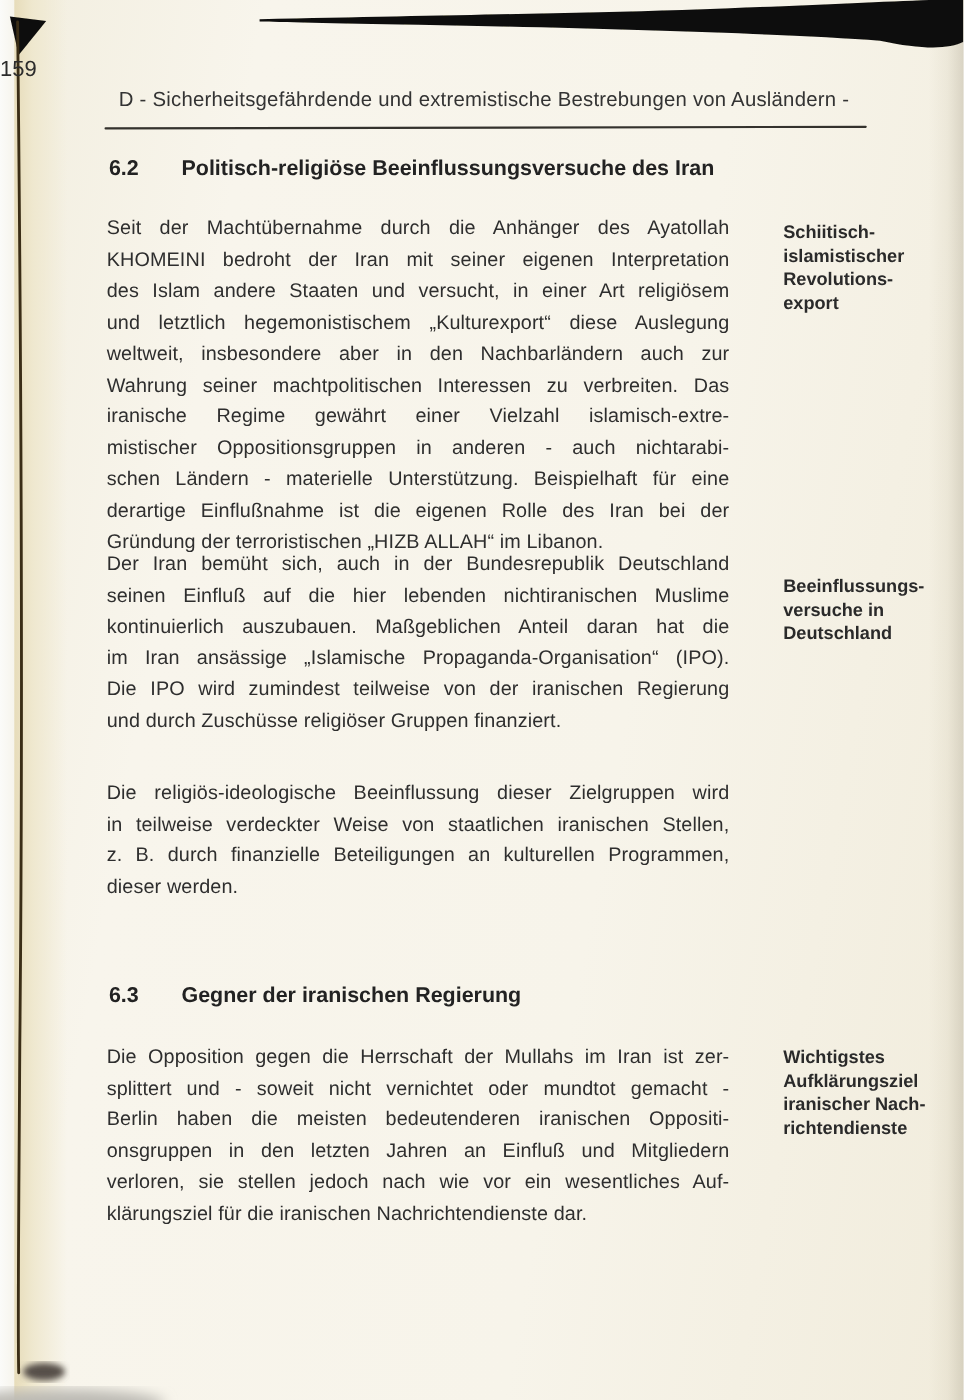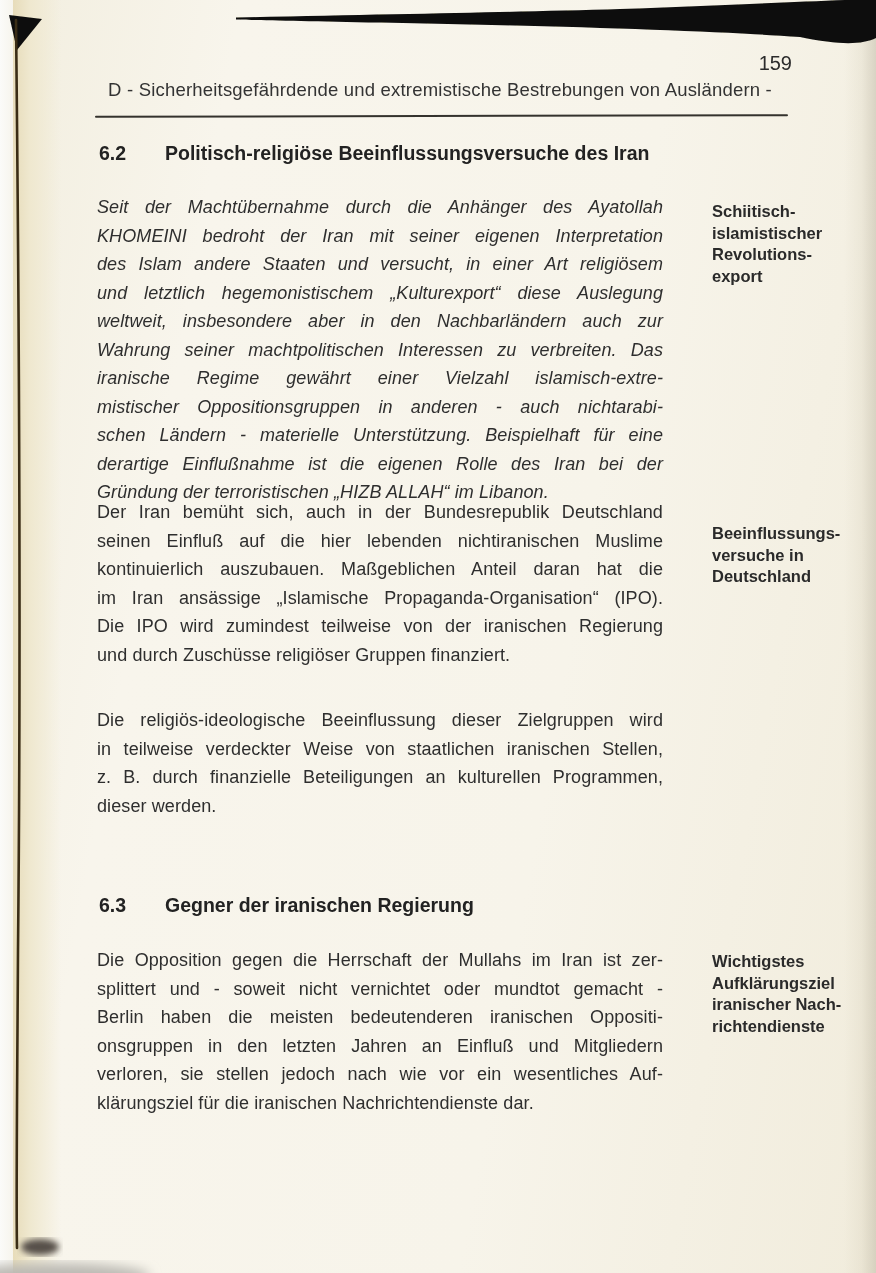--- a/index.html
+++ b/index.html
@@ -23,21 +23,21 @@
     background: linear-gradient(90deg, #e7dcba 0%, #efe8cf 35%, rgba(247,244,234,0) 100%);
   }
   .edge-right-shade {
     position: absolute; right: 0; top: 0; width: 32px; height: 100%;
     background: linear-gradient(90deg, rgba(200,192,168,0) 0%, rgba(200,192,168,0.18) 55%, rgba(166,158,136,0.35) 100%);
   }
   .artifacts { position: absolute; left: 0; top: 0; pointer-events: none; }
 
   .pagenum {
     position: absolute; top: 52px; left: 0; width: 792px;
-    text-align: right; font-size: 20px; color: #2c2c2c;
+    font-size: 20px; color: #2c2c2c;
   }
   .running-header {
     position: absolute; top: 79px; left: 48px; width: 784px;
     text-align: center; font-size: 18.5px; color: #333; letter-spacing: 0.2px;
   }
   .rule {
     position: absolute; top: 115px; left: 95px; width: 693px; height: 2px;
     background: #34322d; transform: rotate(-0.12deg); border-radius: 1px;
   }
   .heading {
@@ -45,21 +45,21 @@
     font-size: 19.5px; font-weight: bold; color: #222; white-space: nowrap;
   }
   .h62 { top: 142px; }
   .h63 { top: 894px; }
   .hnum { display: inline-block; width: 66px; }
 
   .para {
     position: absolute; left: 97px; width: 566px;
     font-size: 18px; line-height: 28.5px; color: #2e2e2e; letter-spacing: 0.1px;
   }
-  .p1 { top: 193px; font-style: italic; }
+  .p1 { top: 193px; }
   .p2 { top: 498px; }
   .p3 { top: 706px; }
   .p4 { top: 946px; }
   .tline { text-align: justify; text-align-last: justify; }
   .tline-last { text-align-last: left; }
 
   .note {
     position: absolute; left: 684px; width: 168px;
     font-size: 16.5px; font-weight: bold; line-height: 21.5px; color: #2a2a2a; margin-left: 28px;
   }

